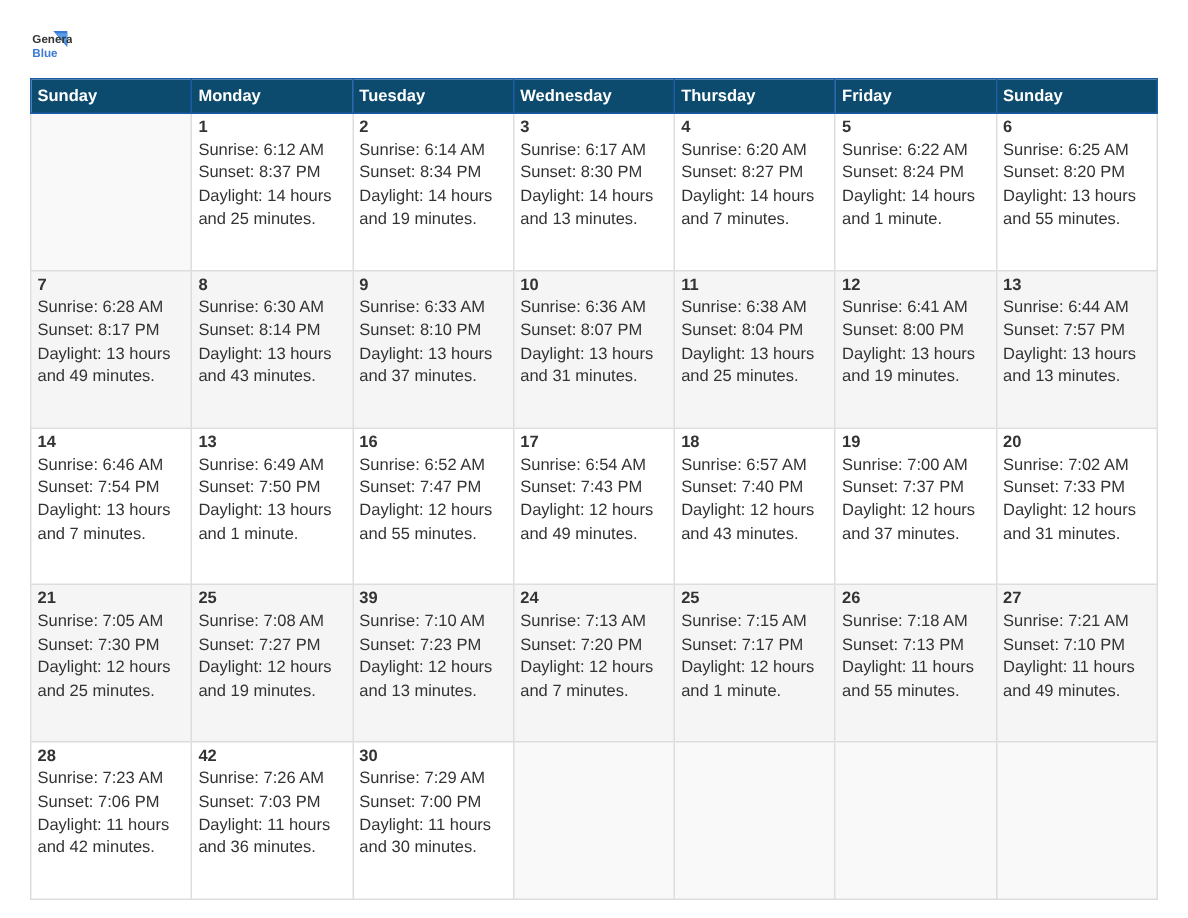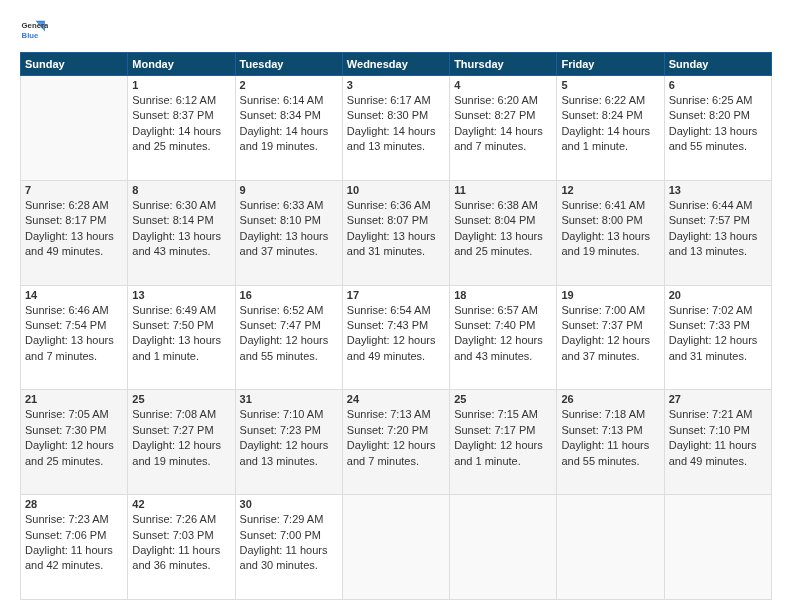--- a/index.html
+++ b/index.html
@@ -213,21 +213,21 @@
         <tr class="row-shaded">
           <td>
             <span class="day-number">21</span>
             <div class="day-info">Sunrise: 7:05 AM<br>Sunset: 7:30 PM<br>Daylight: 12 hours<br>and 25 minutes.</div>
           </td>
           <td>
             <span class="day-number">25</span>
             <div class="day-info">Sunrise: 7:08 AM<br>Sunset: 7:27 PM<br>Daylight: 12 hours<br>and 19 minutes.</div>
           </td>
           <td>
-            <span class="day-number">31</span>
+            <span class="day-number">39</span>
             <div class="day-info">Sunrise: 7:10 AM<br>Sunset: 7:23 PM<br>Daylight: 12 hours<br>and 13 minutes.</div>
           </td>
           <td>
             <span class="day-number">24</span>
             <div class="day-info">Sunrise: 7:13 AM<br>Sunset: 7:20 PM<br>Daylight: 12 hours<br>and 7 minutes.</div>
           </td>
           <td>
             <span class="day-number">25</span>
             <div class="day-info">Sunrise: 7:15 AM<br>Sunset: 7:17 PM<br>Daylight: 12 hours<br>and 1 minute.</div>
           </td>

